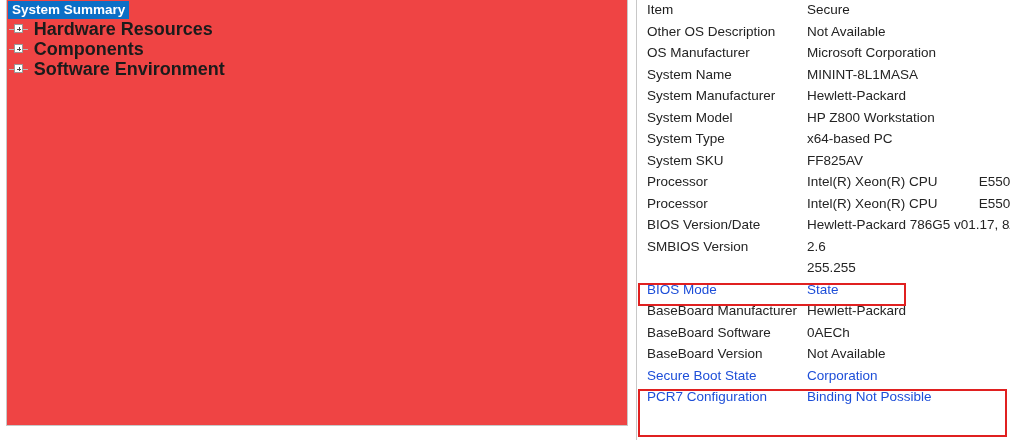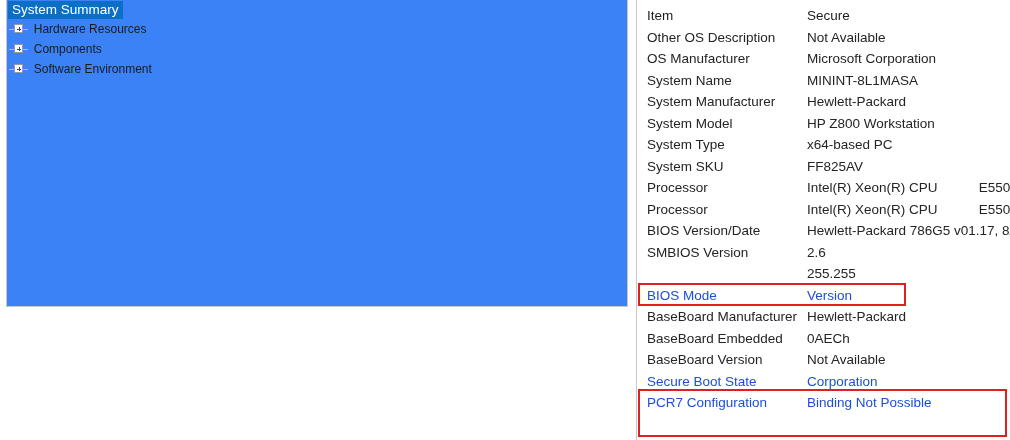--- a/index.html
+++ b/index.html
@@ -16,27 +16,28 @@
     font-family: "Liberation Sans", sans-serif;
     -webkit-font-smoothing: antialiased;
   }
 
   
   #tree-pane {
     position: absolute;
     left: 6px;
     top: -1px;
     width: 622px;
-    height: 308px;
-    background: #3b82f6;
+    height: 427px;
+    background: #ef4444;
     border-left: 1px solid #c8c8c8;
     border-right: 1px solid #c8c8c8;
     border-bottom: 1px solid #c8c8c8;
     box-sizing: border-box;
     overflow: hidden;
+    font-weight: bold;
   }
   .tree-row {
     position: relative;
     height: 20px;
     line-height: 20px;
     font-size: 13.5px;
     color: #1c1c1c;
     white-space: nowrap;
   }
   #tree-root-row {
@@ -109,38 +110,37 @@
     left: 9px;
     top: 50%;
     width: 5px;
     height: 1px;
     background: #b9b9b9;
   }
   .tree-label {
     display: inline-block;
     vertical-align: middle;
     color: #1b1b1b;
-    font-size: 12px;
+    font-size: 18px;
   }
 
   
   #detail-pane {
     position: absolute;
     left: 636px;
     top: -1px;
     width: 374px;
     height: 441px;
     background: #ffffff;
     border-left: 1px solid #c8c8c8;
     box-sizing: border-box;
     overflow: hidden;
   }
   #detail-rows {
     position: relative;
-    padding-top: 6px;
   }
   .detail-row {
     position: relative;
     height: 21.5px;
     line-height: 21.5px;
     white-space: nowrap;
     font-size: 13.5px;
     color: #242424;
   }
   .cell-item {
@@ -264,28 +264,28 @@
         </div>
         <div class="detail-row">
           <span class="cell-item">SMBIOS Version</span>
           <span class="cell-value">2.6</span>
         </div>
         <div class="detail-row">
           <span class="cell-value">255.255</span>
         </div>
         <div class="detail-row hl">
           <span class="cell-item">BIOS Mode</span>
-          <span class="cell-value">Version</span>
+          <span class="cell-value">State</span>
         </div>
         <div class="detail-row">
           <span class="cell-item">BaseBoard Manufacturer</span>
           <span class="cell-value">Hewlett-Packard</span>
         </div>
         <div class="detail-row">
-          <span class="cell-item">BaseBoard Embedded</span>
+          <span class="cell-item">BaseBoard Software</span>
           <span class="cell-value">0AECh</span>
         </div>
         <div class="detail-row">
           <span class="cell-item">BaseBoard Version</span>
           <span class="cell-value">Not Available</span>
         </div>
         <div class="detail-row hl">
           <span class="cell-item">Secure Boot State</span>
           <span class="cell-value">Corporation</span>
         </div>

